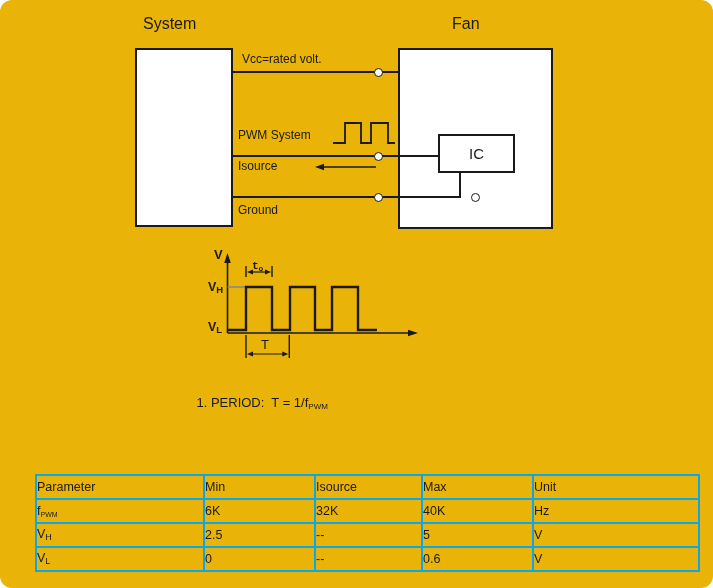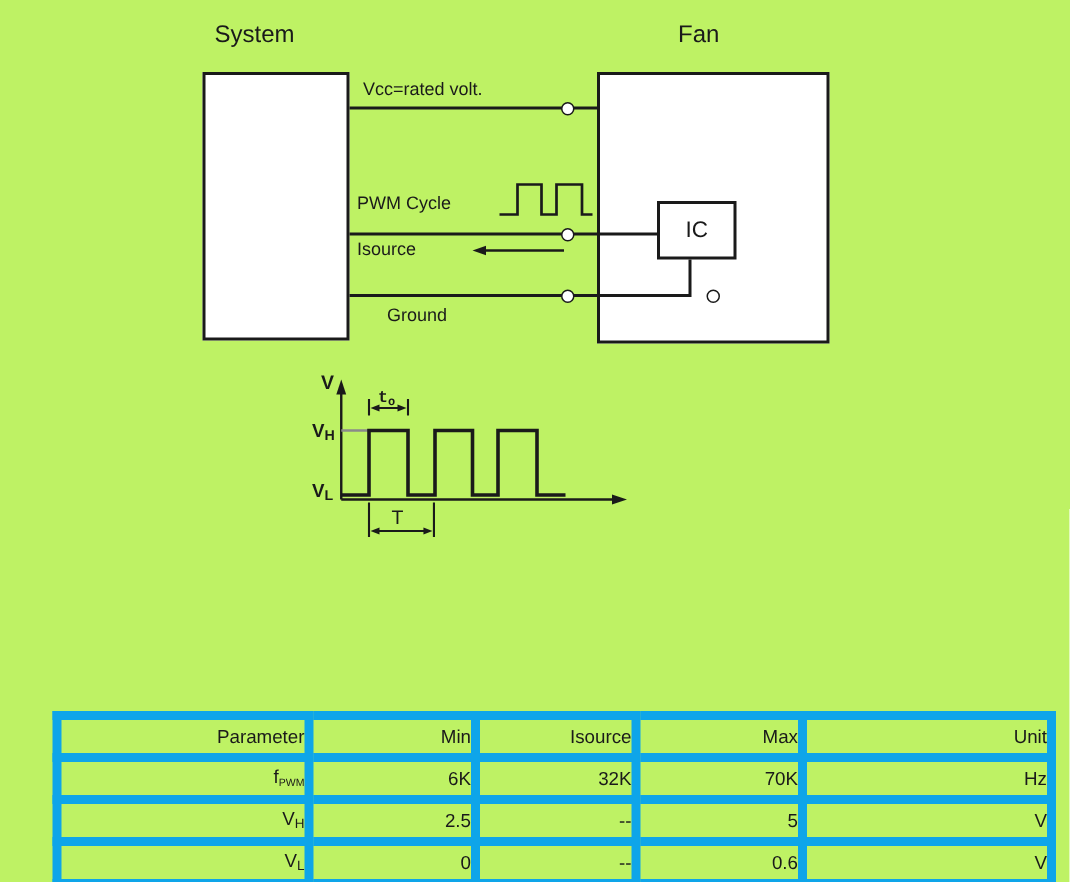--- a/index.html
+++ b/index.html
@@ -1,42 +1,43 @@
 <!DOCTYPE html>
 <html><head>
 <meta charset="utf-8">
 <style>
   html,body{margin:0;padding:0;background:#fff;}
   .page{
-    position:relative;width:713px;height:588px;background:#bef264;
+    position:relative;width:713px;height:588px;background:#eab308;
     font-family:"Liberation Sans","DejaVu Sans",sans-serif;color:#1a1a1a;
     overflow:hidden;
+    border-radius:12px;
   }
   .abs{position:absolute;}
   .box{position:absolute;border:2px solid #1a1a1a;box-sizing:border-box;background:#fff;}
   .hline{position:absolute;height:2px;background:#1a1a1a;}
   .vline{position:absolute;width:2px;background:#1a1a1a;}
   .node{position:absolute;width:9px;height:9px;border:1.5px solid #1a1a1a;border-radius:50%;
         background:#fff;box-sizing:border-box;}
   .lbl{position:absolute;font-size:12px;line-height:1.1;white-space:nowrap;}
   .title-lbl{position:absolute;font-size:16px;line-height:1.1;white-space:nowrap;}
   .wave-lbl{position:absolute;font-weight:700;white-space:nowrap;line-height:1;}
   sub.s{font-size:8px;vertical-align:-2px;line-height:1;}
   sub.s9{font-size:9.5px;vertical-align:-2px;line-height:1;}
   .note{position:absolute;font-size:13px;white-space:pre;line-height:1.1;}
   .note sub{font-size:8px;vertical-align:-2px;}
   
-  .icbox{position:absolute;left:438px;top:134px;width:53px;height:39px;border:2px solid #1a1a1a;
+  .icbox{position:absolute;left:438px;top:134px;width:77px;height:39px;border:2px solid #1a1a1a;
          box-sizing:border-box;display:flex;align-items:center;justify-content:center;
          font-size:15px;background:#fff;}
   
   table.params{position:absolute;left:35px;top:474px;width:663px;border-collapse:collapse;
                border:2px solid #1a1a1a;table-layout:fixed;}
   table.params th, table.params td{
-    border:6px solid #0ea5e9;height:22px;text-align:right;vertical-align:middle;
+    border:2px solid #0ea5e9;height:22px;text-align:left;vertical-align:middle;
     font-size:12.5px;font-weight:400;padding:0;line-height:1;}
   table.params td sub.tiny{font-size:7px;vertical-align:-2px;}
   table.params td sub.small{font-size:9px;vertical-align:-2px;}
 </style>
 </head>
 <body>
 
 <div class="page">
 
   <div class="title-lbl" style="left:143px;top:15px;">System</div>
@@ -53,23 +54,23 @@
   <div class="icbox">
     <span>IC</span>
   </div>
 
   <div class="node" style="left:374px;top:68px;"></div>
   <div class="node" style="left:374px;top:152px;"></div>
   <div class="node" style="left:374px;top:193px;"></div>
   <div class="node" style="left:471px;top:193px;"></div>
 
   <div class="lbl" style="left:242px;top:53px;">Vcc=rated volt.</div>
-  <div class="lbl" style="left:238px;top:129px;">PWM Cycle</div>
+  <div class="lbl" style="left:238px;top:129px;">PWM System</div>
   <div class="lbl" style="left:238px;top:160px;">Isource</div>
-  <div class="lbl" style="left:238px;top:204px;margin-left:20px;">Ground</div>
+  <div class="lbl" style="left:238px;top:204px;">Ground</div>
 
   <svg class="abs" style="left:331px;top:119px;" width="66" height="27" viewBox="0 0 66 27">
     <path d="M2,24 L14,24 L14,4 L30,4 L30,24 L40,24 L40,4 L57,4 L57,24 L64,24" fill="none" stroke="#1a1a1a" stroke-width="1.8"></path>
   </svg>
 
   <svg class="abs" style="left:314px;top:160px;" width="66" height="14" viewBox="0 0 66 14">
     <line x1="7" y1="7" x2="62" y2="7" stroke="#1a1a1a" stroke-width="1.6"></line>
     <polygon points="1,7 10,3.8 10,10.2" fill="#1a1a1a"></polygon>
   </svg>
 
@@ -102,20 +103,23 @@
     <span>V</span><sub class="s9">H</sub>
   </div>
   <div class="wave-lbl" style="left:208px;top:321px;font-size:12.5px;">
     <span>V</span><sub class="s9">L</sub>
   </div>
   <div class="wave-lbl" style="left:252px;top:261px;font-size:11px;font-family:Liberation Mono, monospace;">
     <span>t</span><sub class="s">o</sub>
   </div>
   <div class="wave-lbl" style="left:261px;top:338px;font-size:13px;font-weight:400;">T</div>
 
+  <div class="note" style="left:182px;top:382px;">
+    <span>1. PERIOD:  T = 1/f</span><sub>PWM</sub>
+  </div>
 
   <table class="params">
     <colgroup>
       <col style="width:168px">
         <col style="width:111px">
         <col style="width:107px">
       <col style="width:111px">
         <col style="width:166px">
     </colgroup>
     <tbody>
@@ -123,21 +127,21 @@
       <th>Parameter</th>
       <th>Min</th>
       <th>Isource</th>
       <th>Max</th>
       <th>Unit</th>
     </tr>
     <tr>
       <td><span>f</span><sub class="tiny">PWM</sub></td>
       <td>6K</td>
       <td>32K</td>
-      <td>70K</td>
+      <td>40K</td>
       <td>Hz</td>
     </tr>
     <tr>
       <td><span>V</span><sub class="small">H</sub></td>
       <td>2.5</td>
       <td>--</td>
       <td>5</td>
       <td>V</td>
     </tr>
     <tr>

